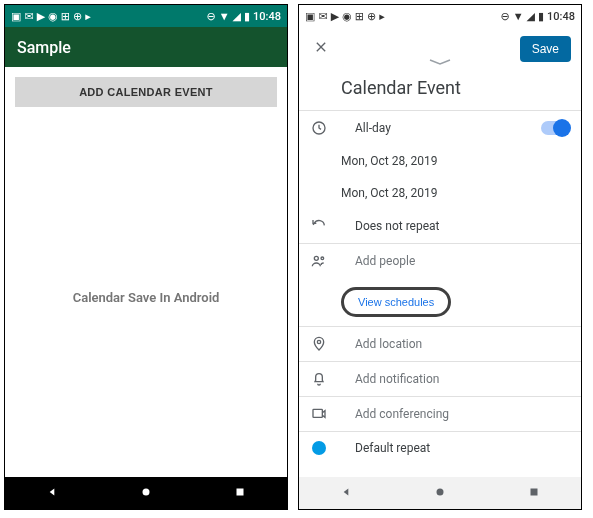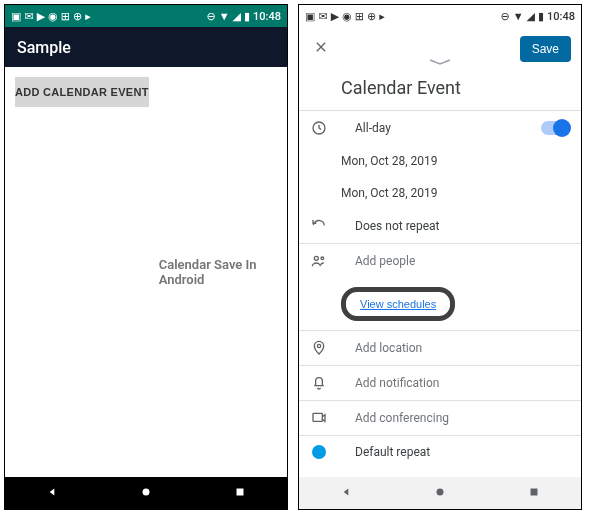--- a/index.html
+++ b/index.html
@@ -33,31 +33,32 @@
       font-weight: 500;
     }
     .status-bar.dark { background: #00796b; color: #fff; }
     .status-bar.light { background: #fff; color: #333; }
     .status-icons { display: flex; gap: 3px; align-items: center; }
     .status-icons span { display: inline-flex; }
 
     
     .app-bar {
       height: 40px;
-      background: #0f172a;
+      background: #14532d;
       color: #fff;
       display: flex;
       align-items: center;
       padding: 0 12px;
       font-size: 16px;
       font-weight: 500;
     }
     .left-content {
       flex: 1;
       display: flex;
+      flex-direction: column;
     }
     .add-button {
       margin: 10px;
       background: #d6d6d6;
       border: none;
       height: 30px;
       font-size: 11px;
       font-weight: 600;
       color: #333;
       letter-spacing: 0.3px;
@@ -139,29 +140,28 @@
       content: '';
       position: absolute;
       right: -2px;
       top: -2px;
       width: 18px;
       height: 18px;
       background: #1a73e8;
       border-radius: 50%;
     }
     .pill-btn {
-      border: 5px solid #404040;
+      border: 3px solid #404040;
       border-radius: 16px;
       padding: 6px 14px;
       background: #fff;
       color: #1a73e8;
       font-size: 11px;
       font-weight: 500;
       cursor: pointer;
-      text-decoration: underline;
     }
     .color-dot {
       width: 14px;
       height: 14px;
       border-radius: 50%;
       background: #039be5;
     }
     .right-content { flex: 1; overflow: hidden; position: relative; }
   </style>
 </head>

